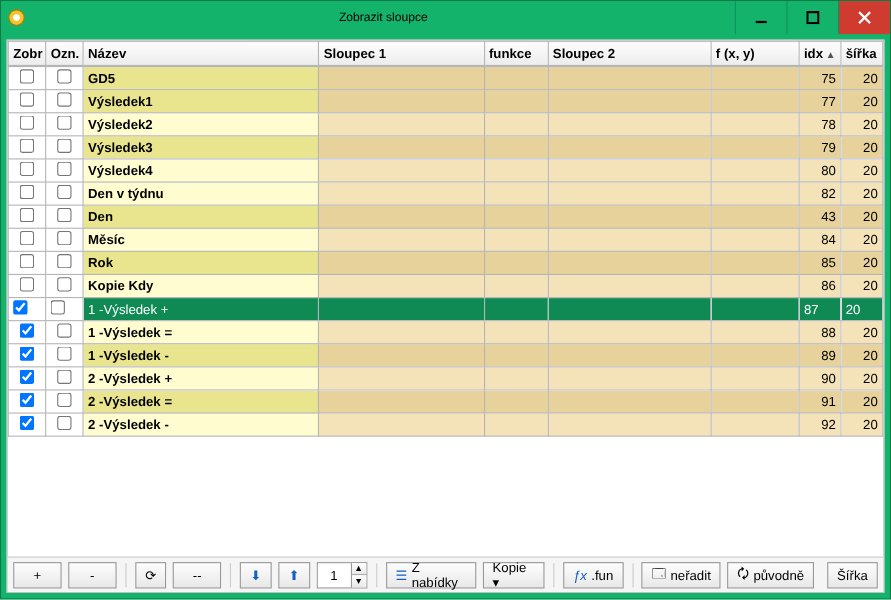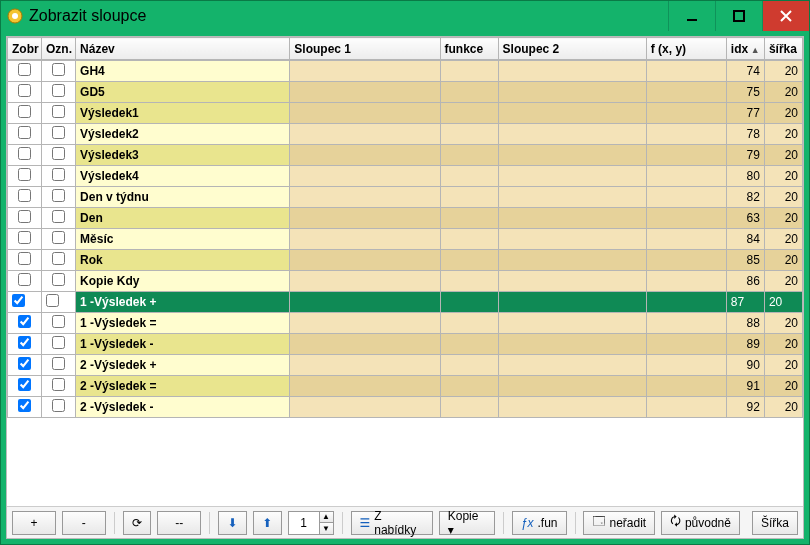--- a/index.html
+++ b/index.html
@@ -1,20 +1,20 @@
 <!DOCTYPE html>
 <html><head>
 <meta charset="utf-8">
 <style>
   * { box-sizing: border-box; margin: 0; padding: 0; }
   body { font-family: "Segoe UI", Tahoma, sans-serif; font-size: 12px; background: #14b36b; width: 810px; height: 545px; overflow: hidden; }
   .window { width: 810px; height: 545px; display: flex; flex-direction: column; border: 1px solid #0a7a46; }
   .titlebar { height: 30px; background: #14b36b; display: flex; align-items: center; padding-left: 6px; color: #000; }
   .titlebar .icon { width: 16px; height: 16px; margin-right: 6px; display:inline-flex; align-items:center; justify-content:center; }
-  .titlebar .title { font-size: 16px; flex: 1; }
+  .titlebar .title { font-size: 11px; flex: 1; text-align: center; }
   .winbtns { display: flex; height: 100%; }
   .winbtn { width: 47px; height: 100%; display: flex; align-items: center; justify-content: center; border-left: 1px solid #0f925a; cursor: pointer; }
   .winbtn.close { background: #cf3b2f; color: #fff; }
   .winbtn svg { width: 12px; height: 12px; }
   .content { flex: 1; background: #fff; margin: 5px; display: flex; flex-direction: column; border: 1px solid #bbb; }
   .toolbar-top { height: 28px; display: flex; align-items: center; padding: 3px 5px; gap: 10px; border-bottom: 1px solid #ddd; }
   .combo { height: 22px; width: 260px; border: 1px solid #888; background: #fff; display: flex; align-items: center; padding: 0 4px; font-size: 12px; position: relative; }
   .combo .arrow { position:absolute; right:2px; top:1px; width:18px; height:18px; display:flex; align-items:center; justify-content:center; border-left:1px solid #ccc; }
   .top-link { color: #000; font-size: 12px; padding: 0 6px; cursor: pointer; }
   .grid-wrap { flex: 1; overflow: hidden; position: relative; display:flex; flex-direction:column; }
@@ -118,31 +118,20 @@
               <col class="w-ozn">
               <col class="w-nazev">
               <col class="w-s1">
               <col class="w-fn">
               <col class="w-s2">
               <col class="w-fxy">
               <col class="w-idx">
               <col class="w-sirka">
           </colgroup>
           <tbody id="grid-body">
-              <tr class="row-normal">
-                <td class="c-zobr"><input type="checkbox" class="chk" style=""></td>
-                <td class="c-ozn"><input type="checkbox" class="chk" style=""></td>
-                <td class="c-nazev">GH4</td>
-                <td class="c-s1"></td>
-                <td class="c-fn"></td>
-                <td class="c-s2"></td>
-                <td class="c-fxy"></td>
-                <td class="c-idx">74</td>
-                <td class="c-sirka">20</td>
-              </tr>
               <tr class="row-alt">
                 <td class="c-zobr"><input type="checkbox" class="chk" style=""></td>
                 <td class="c-ozn"><input type="checkbox" class="chk" style=""></td>
                 <td class="c-nazev">GD5</td>
                 <td class="c-s1"></td>
                 <td class="c-fn"></td>
                 <td class="c-s2"></td>
                 <td class="c-fxy"></td>
                 <td class="c-idx">75</td>
                 <td class="c-sirka">20</td>
@@ -203,21 +192,21 @@
                 <td class="c-sirka">20</td>
               </tr>
               <tr class="row-alt">
                 <td class="c-zobr"><input type="checkbox" class="chk" style=""></td>
                 <td class="c-ozn"><input type="checkbox" class="chk" style=""></td>
                 <td class="c-nazev">Den</td>
                 <td class="c-s1"></td>
                 <td class="c-fn"></td>
                 <td class="c-s2"></td>
                 <td class="c-fxy"></td>
-                <td class="c-idx">63</td>
+                <td class="c-idx">43</td>
                 <td class="c-sirka">20</td>
               </tr>
               <tr class="row-normal">
                 <td class="c-zobr"><input type="checkbox" class="chk" style=""></td>
                 <td class="c-ozn"><input type="checkbox" class="chk" style=""></td>
                 <td class="c-nazev">Měsíc</td>
                 <td class="c-s1"></td>
                 <td class="c-fn"></td>
                 <td class="c-s2"></td>
                 <td class="c-fxy"></td>
@@ -242,21 +231,21 @@
                 <td class="c-s1"></td>
                 <td class="c-fn"></td>
                 <td class="c-s2"></td>
                 <td class="c-fxy"></td>
                 <td class="c-idx">86</td>
                 <td class="c-sirka">20</td>
               </tr>
               <tr class="row-selected">
                 <td class="c-zobr"><input type="checkbox" class="chk" checked="" style=""></td>
                 <td class="c-ozn"><input type="checkbox" class="chk" style=""></td>
-                <td class="c-nazev" style="font-weight: bold; margin-top: 34px;">1 -Výsledek +</td>
+                <td class="c-nazev" style="font-weight: normal; margin-top: 34px;">1 -Výsledek +</td>
                 <td class="c-s1"></td>
                 <td class="c-fn"></td>
                 <td class="c-s2"></td>
                 <td class="c-fxy"></td>
                 <td class="c-idx">87</td>
                 <td class="c-sirka">20</td>
               </tr>
               <tr class="row-normal">
                 <td class="c-zobr"><input type="checkbox" class="chk" checked="" style=""></td>
                 <td class="c-ozn"><input type="checkbox" class="chk" style=""></td>

